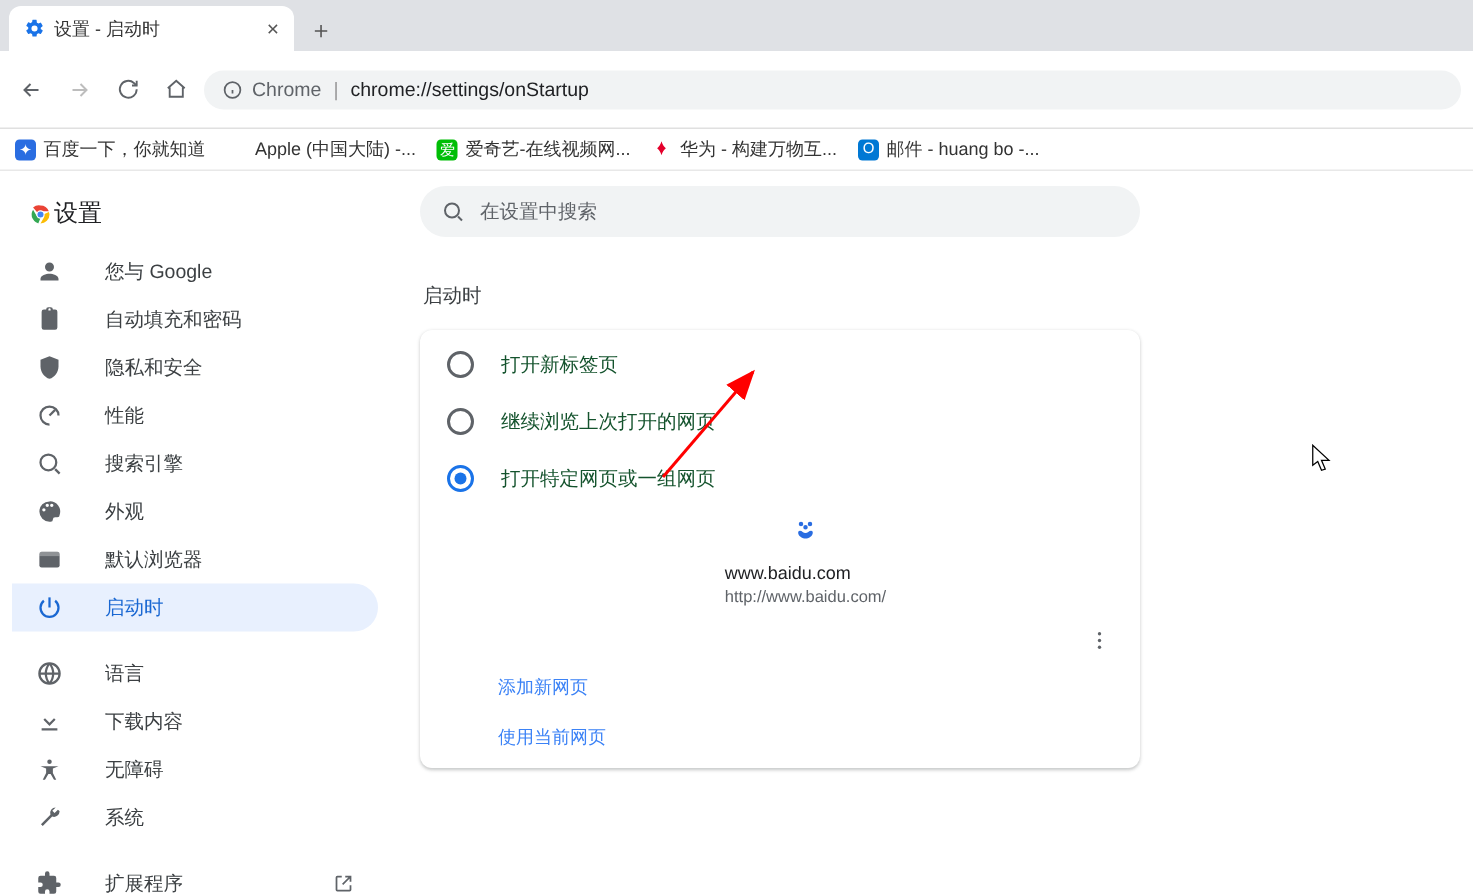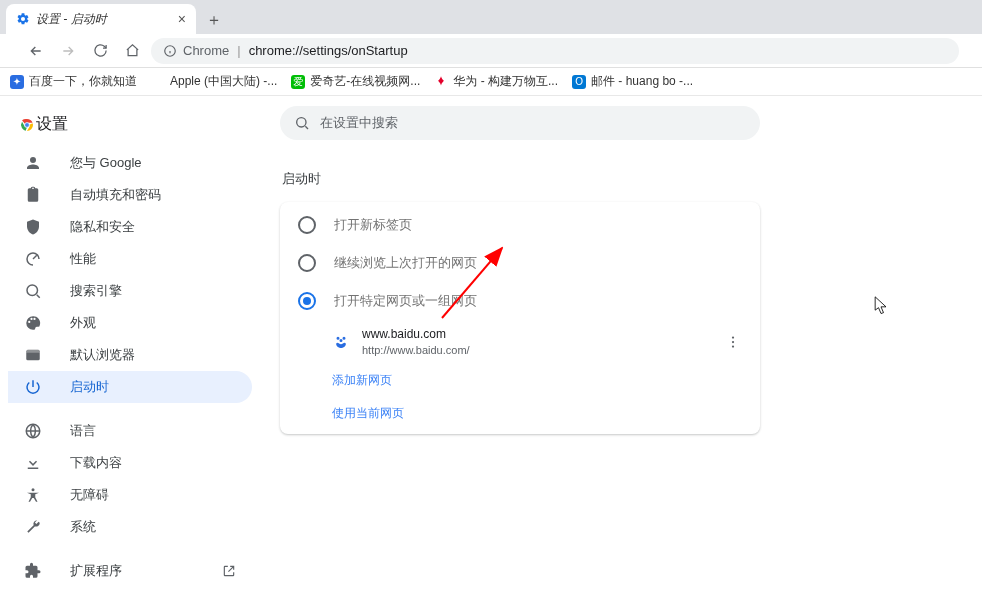--- a/index.html
+++ b/index.html
@@ -2,26 +2,26 @@
 <html><head>
 <meta charset="utf-8">
 <style>
 * { margin:0; padding:0; box-sizing:border-box; font-family:"Segoe UI",Arial,"Microsoft YaHei",sans-serif; }
 body { width:982px; height:597px; background:#fff; overflow:hidden; position:relative; }
 
 
 .tabstrip { height:34px; background:#dfe1e5; display:flex; align-items:flex-end; padding-left:6px; }
 .tab { width:190px; height:30px; background:#fff; border-radius:8px 8px 0 0; display:flex; align-items:center; padding:0 10px; font-size:12px; color:#333; gap:6px; }
 .tab .favicon { width:14px; height:14px; color:#1a73e8; flex:none; }
-.tab .title { flex:1; white-space:nowrap; overflow:hidden;font-style:italic; }
+.tab .title { flex:1; white-space:nowrap; overflow:hidden; }
 .tab .close { color:#555; font-size:14px; }
 .newtab { width:28px; height:28px; display:flex; align-items:center; justify-content:center; color:#555; font-size:16px; margin-left:4px; }
 
 
-.addrbar { height:34px; background:#fff; display:flex; align-items:center; padding:0 23px; border-bottom:1px solid #e0e0e0; gap:6px; }
+.addrbar { height:52px; background:#fff; display:flex; align-items:center; padding:0 8px; border-bottom:1px solid #e0e0e0; gap:6px; }
 .nav-icon { width:26px; height:26px; display:flex; align-items:center; justify-content:center; color:#5f6368; border-radius:50%; }
 .nav-icon.disabled { color:#bdbdbd; }
 .omnibox { flex:1; height:26px; background:#f1f3f4; border-radius:13px; display:flex; align-items:center; padding:0 12px; font-size:13px; color:#5f6368; gap:6px; }
 .omnibox .scheme { color:#5f6368; }
 .omnibox .sep { color:#999; margin:0 2px; }
 .omnibox .url { color:#202124; }
 
 
 .bookmarks { height:28px; background:#fff; display:flex; align-items:center; padding:0 10px; gap:14px; font-size:12px; color:#333; border-bottom:1px solid #e8e8e8; }
 .bk { display:flex; align-items:center; gap:5px; }
@@ -38,26 +38,26 @@
 .side-item.active .side-icon { color:#1967d2; }
 .side-icon { width:18px; height:18px; color:#5f6368; flex:none; }
 .side-sep { height:12px; }
 .side-item .ext-link { margin-left:auto; width:14px; height:14px; color:#5f6368; }
 
 .main { flex:1; padding:0 20px; }
 .searchbox { width:480px; height:34px; background:#f1f3f4; border-radius:17px; display:flex; align-items:center; padding:0 14px; gap:10px; margin:10px 0 0 0; color:#5f6368; font-size:13px; }
 
 .section-title { font-size:13px; color:#3c4043; margin:30px 0 14px 2px; }
 .card { width:480px; background:#fff; border-radius:8px; box-shadow:0 1px 2px rgba(60,64,67,.2),0 1px 3px rgba(60,64,67,.1); padding:4px 0; }
-.radio-row { display:flex; align-items:center; padding:10px 18px; font-size:13px; color:#737373; gap:18px; }
+.radio-row { display:flex; align-items:center; padding:10px 18px; font-size:13px; color:#14532d; gap:18px; }
 .radio { width:18px; height:18px; border:2px solid #5f6368; border-radius:50%; position:relative; flex:none; }
 .radio.checked { border-color:#1a73e8; }
 .radio.checked::after { content:""; position:absolute; inset:3px; background:#1a73e8; border-radius:50%; }
 
-.page-entry { display:flex; align-items:center; padding:6px 18px 6px 52px; gap:12px; position:relative; }
+.page-entry { display:flex; align-items:center; padding:6px 18px 6px 52px; gap:12px; position:relative;flex-direction:column; }
 .page-entry .favicon { width:18px; height:18px; color:#2a6de1; flex:none; }
 .page-entry .text { font-size:12px; line-height:1.4; color:#202124; flex:1; }
 .page-entry .text .sub { color:#5f6368; font-size:11px; }
 .page-entry .more { color:#5f6368; width:18px; margin-left:auto; }
 
 .link-row { padding:8px 18px 8px 52px; font-size:12px; }
 .link-row a { color:#3b82f6; text-decoration:none; }
 
 
 .arrow { position:absolute; pointer-events:none; }

